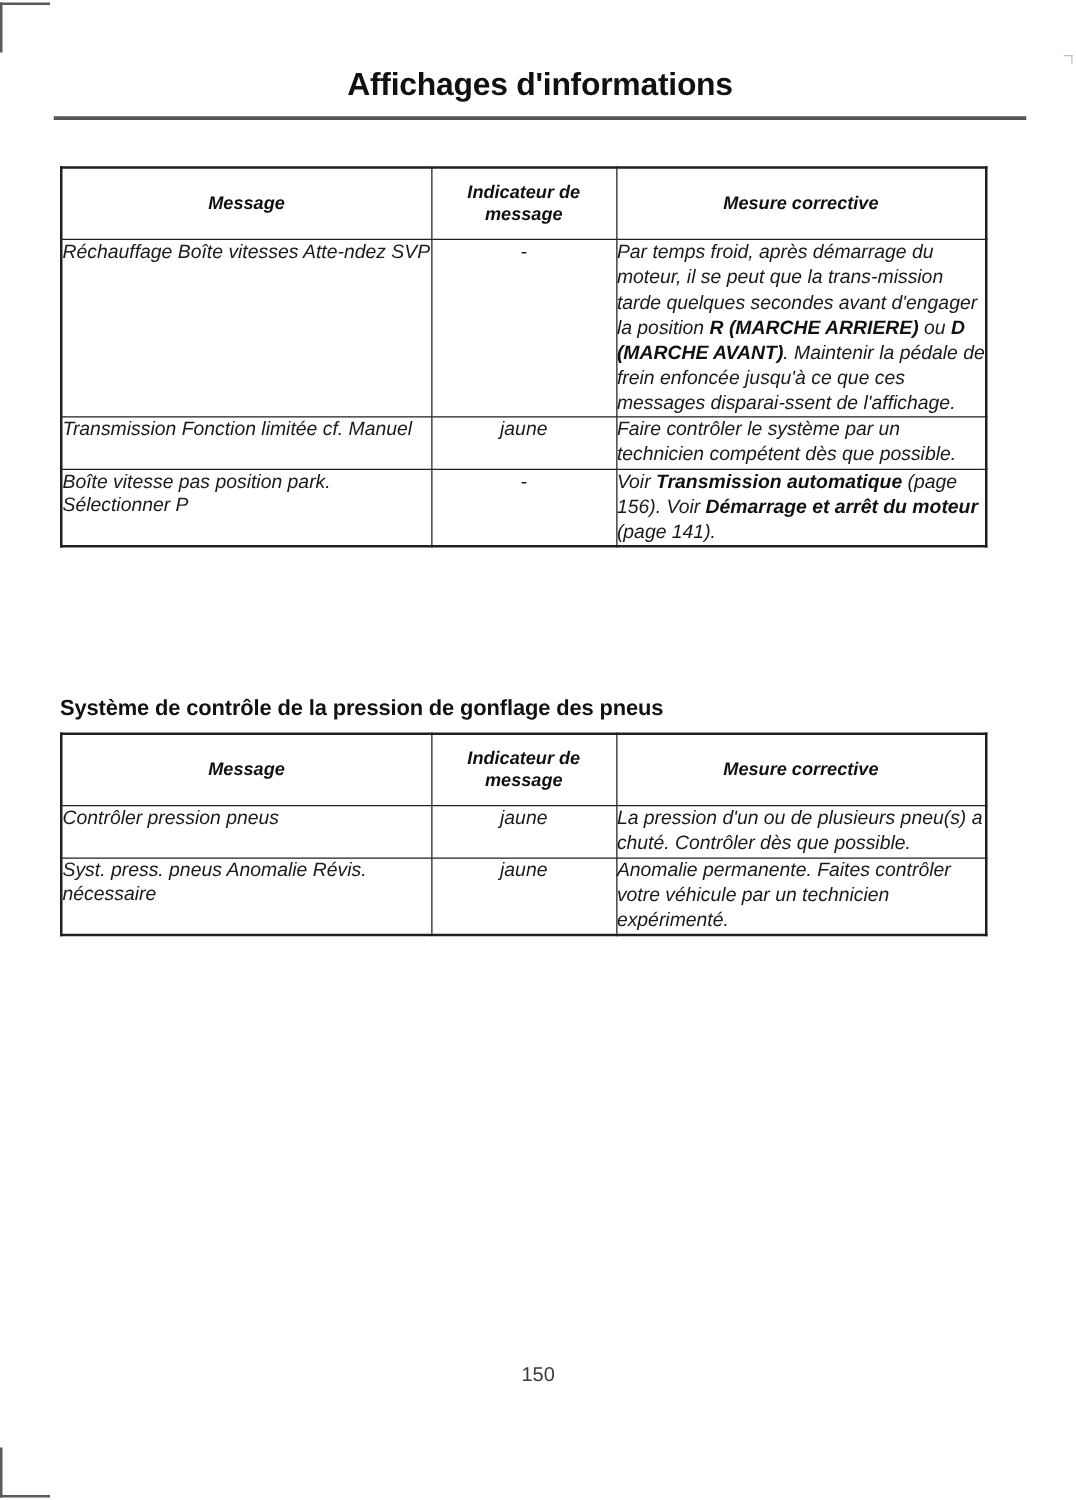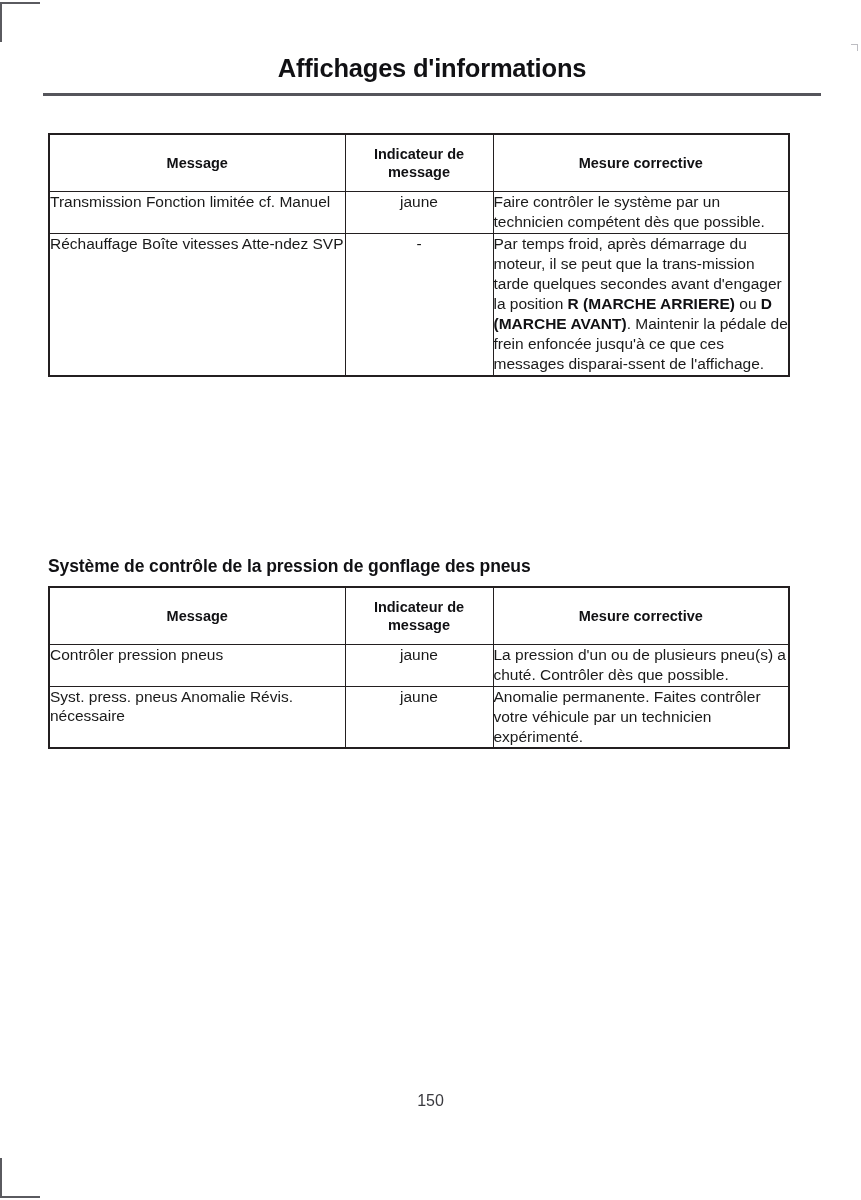--- a/index.html
+++ b/index.html
@@ -56,20 +56,21 @@
     height: 3px;
     background: #55555b;
   }
 
   
   .msg-table {
     position: absolute;
     border-collapse: collapse;
     table-layout: fixed;
     border: 2px solid #231f20;
+    font-style: italic;
   }
   .msg-table td, .msg-table th {
     border: 1.5px solid #231f20;
     vertical-align: top;
     padding: 0;
   }
   .msg-table th {
     text-align: center;
     vertical-align: middle;
     font-size: 14.5px;
@@ -155,28 +156,33 @@
         <th>Message</th>
         <th>
           <span>Indicateur de</span><br>
           <span>message</span>
         </th>
         <th>Mesure corrective</th>
       </tr>
     </thead>
     <tbody>
       <tr>
+        <td class="cell-msg">Réchauffage Boîte vitesses Atte-ndez SVP</td>
+        <td class="cell-ind">-</td>
+        <td class="cell-act"><span>Par temps froid, après démarrage du moteur, il se peut que la trans-mission tarde quelques secondes avant d'engager la position </span><b>R (MARCHE ARRIERE)</b><span> ou </span><b>D (MARCHE AVANT)</b><span>. Maintenir la pédale de frein enfoncée jusqu'à ce que ces messages disparai-ssent de l'affichage.</span></td>
+      </tr>
+      <tr>
         <td class="cell-msg">Transmission Fonction limitée cf. Manuel</td>
         <td class="cell-ind">jaune</td>
         <td class="cell-act">Faire contrôler le système par un technicien compétent dès que possible.</td>
       </tr>
       <tr>
-        <td class="cell-msg">Réchauffage Boîte vitesses Atte-ndez SVP</td>
+        <td class="cell-msg">Boîte vitesse pas position park. Sélectionner P</td>
         <td class="cell-ind">-</td>
-        <td class="cell-act"><span>Par temps froid, après démarrage du moteur, il se peut que la trans-mission tarde quelques secondes avant d'engager la position </span><b>R (MARCHE ARRIERE)</b><span> ou </span><b>D (MARCHE AVANT)</b><span>. Maintenir la pédale de frein enfoncée jusqu'à ce que ces messages disparai-ssent de l'affichage.</span></td>
+        <td class="cell-act"><span>Voir </span><b>Transmission automatique</b><span> (page 156).</span><span>  Voir </span><b>Démarrage et arrêt du moteur</b><span> (page 141).</span></td>
       </tr>
     </tbody>
   </table>
 
   <div class="section-heading">Système de contrôle de la pression de gonflage des pneus</div>
 
   <table class="msg-table" id="table-tpms">
     <colgroup>
         <col class="c1">
         <col class="c2">

